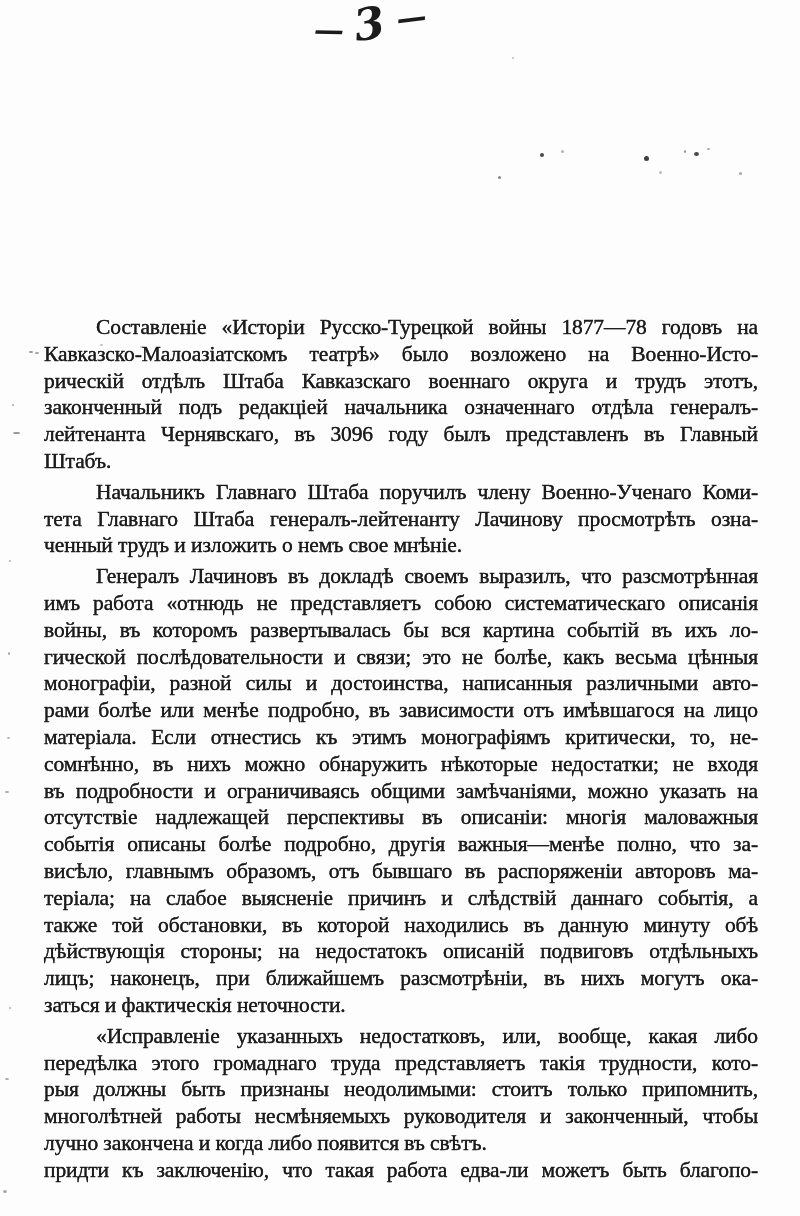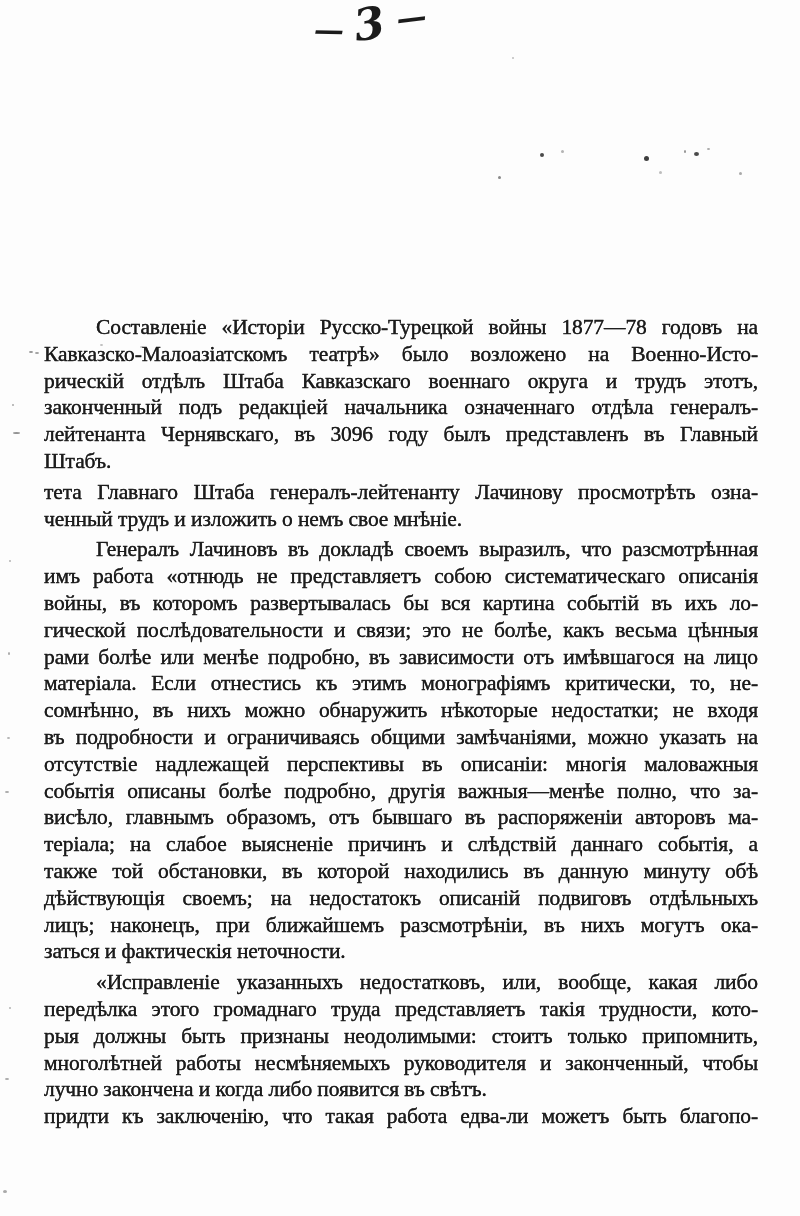--- a/index.html
+++ b/index.html
@@ -114,38 +114,40 @@
   <div class="text-block" id="text-block">
       <p class="para">
         <span class="line first">Составленіе «Исторіи Русско-Турецкой войны 1877—78 годовъ на</span>
         <span class="line">Кавказско-Малоазіатскомъ театрѣ» было возложено на Военно-Исто-</span>
         <span class="line">рическій отдѣлъ Штаба Кавказскаго военнаго округа и трудъ этотъ,</span>
         <span class="line">законченный подъ редакціей начальника означеннаго отдѣла генералъ-</span>
         <span class="line">лейтенанта Чернявскаго, въ 3096 году былъ представленъ въ Главный</span>
         <span class="line last">Штабъ.</span>
       </p>
       <p class="para">
+        <span class="line first">Начальникъ Главнаго Штаба поручилъ члену Военно-Ученаго Коми-</span>
         <span class="line">тета Главнаго Штаба генералъ-лейтенанту Лачинову просмотрѣть озна-</span>
         <span class="line last">ченный трудъ и изложить о немъ свое мнѣніе.</span>
       </p>
       <p class="para">
         <span class="line first">Генералъ Лачиновъ въ докладѣ своемъ выразилъ, что разсмотрѣнная</span>
         <span class="line">имъ работа «отнюдь не представляетъ собою систематическаго описанія</span>
         <span class="line">войны, въ которомъ развертывалась бы вся картина событій въ ихъ ло-</span>
         <span class="line">гической послѣдовательности и связи; это не болѣе, какъ весьма цѣнныя</span>
+        <span class="line">монографіи, разной силы и достоинства, написанныя различными авто-</span>
         <span class="line">рами болѣе или менѣе подробно, въ зависимости отъ имѣвшагося на лицо</span>
         <span class="line">матеріала. Если отнестись къ этимъ монографіямъ критически, то, не-</span>
         <span class="line">сомнѣнно, въ нихъ можно обнаружить нѣкоторые недостатки; не входя</span>
         <span class="line">въ подробности и ограничиваясь общими замѣчаніями, можно указать на</span>
         <span class="line">отсутствіе надлежащей перспективы въ описаніи: многія маловажныя</span>
         <span class="line">событія описаны болѣе подробно, другія важныя—менѣе полно, что за-</span>
         <span class="line">висѣло, главнымъ образомъ, отъ бывшаго въ распоряженіи авторовъ ма-</span>
         <span class="line">теріала; на слабое выясненіе причинъ и слѣдствій даннаго событія, а</span>
         <span class="line">также той обстановки, въ которой находились въ данную минуту обѣ</span>
-        <span class="line">дѣйствующія своемъ; на недостатокъ описаній подвиговъ отдѣльныхъ</span>
+        <span class="line">дѣйствующія стороны; на недостатокъ описаній подвиговъ отдѣльныхъ</span>
         <span class="line">лицъ; наконецъ, при ближайшемъ разсмотрѣніи, въ нихъ могутъ ока-</span>
         <span class="line last">заться и фактическія неточности.</span>
       </p>
       <p class="para">
         <span class="line first">«Исправленіе указанныхъ недостатковъ, или, вообще, какая либо</span>
         <span class="line">передѣлка этого громаднаго труда представляетъ такія трудности, кото-</span>
         <span class="line">рыя должны быть признаны неодолимыми: стоитъ только припомнить,</span>
         <span class="line">многолѣтней работы несмѣняемыхъ руководителя и законченный, чтобы</span>
         <span class="line last">лучно закончена и когда либо появится въ свѣтъ.</span>
         <span class="line">придти къ заключенію, что такая работа едва-ли можетъ быть благопо-</span>

